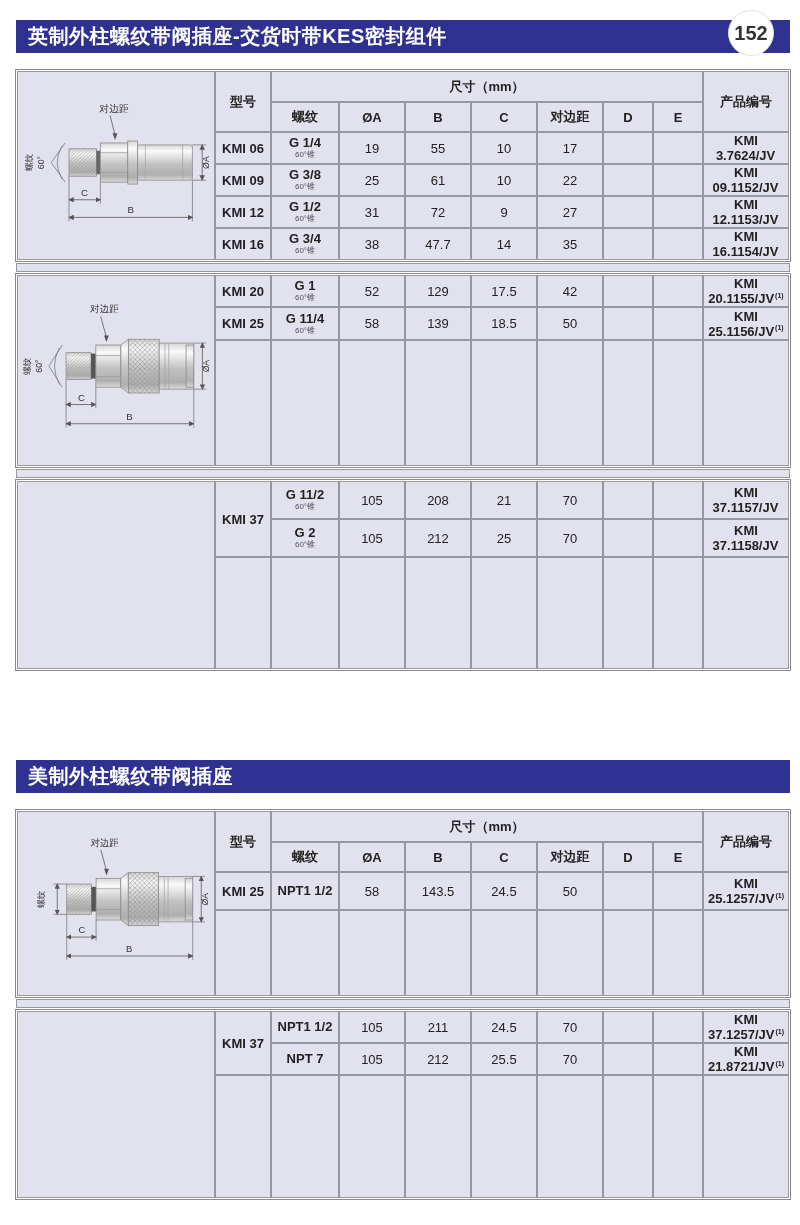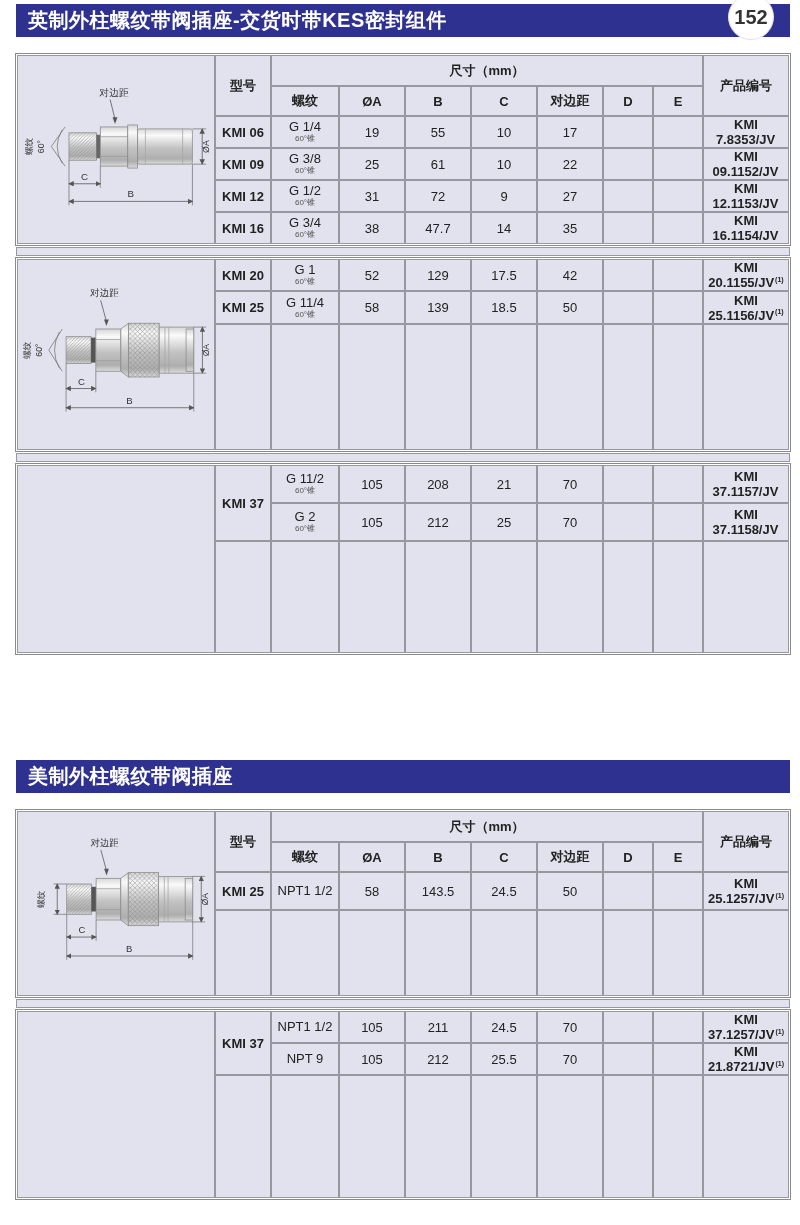--- a/index.html
+++ b/index.html
@@ -1,21 +1,21 @@
 <!DOCTYPE html>
 <html><head>
 <meta charset="utf-8">
 <style>
   html,body { margin:0; padding:0; }
   body {
     width:800px; height:1225px; position:relative; background:#ffffff;
     font-family:"Liberation Sans","DejaVu Sans",sans-serif; color:#222;
   }
   .section { position:absolute; left:16px; width:774px; }
-  #section1 { top:4px; }
+  #section1 { top:20px; }
   #section2 { top:760px; }
 
   .title-bar {
     position:relative; height:33px; background:#2f3190; color:#fff;
     display:flex; align-items:center; padding-left:12px; margin-bottom:17px;
     box-sizing:border-box;
   }
   .title-text { font-size:20px; font-weight:700; letter-spacing:.5px; }
   .page-badge {
     position:absolute; right:16px; top:-10px; width:46px; height:46px;
@@ -31,21 +31,21 @@
   table.block td {
     background:#e1e2ed; box-shadow:0 0 0 1px #97989e;
     text-align:center; vertical-align:middle; padding:0; overflow:hidden;
     font-size:13px; color:#222;
   }
   td.diagram { background:#ffffff; }
   td.hdr { font-weight:700; font-size:13px;margin-left:8px; }
   td.c-model { font-weight:700; }
   td.c-num { font-weight:400; }
   td.c-prod { font-weight:700; font-size:12px; }
-  .thread-main { display:block; font-size:13px; line-height:1.15; font-weight:400; }
+  .thread-main { display:block; font-size:13px; line-height:1.15; font-weight:700; }
   .thread-note { display:block; font-size:8px; color:#555; line-height:1.1; }
   sup.fn { font-size:7px; vertical-align:super; margin-left:1px; font-weight:700; }
 
   .r-head1 { height:29px; } .r-head2 { height:28px; }
   .r-data  { height:29px; }
   .r-data30{ height:30px; } .r-data36{ height:36px; }
   .r-fill-b td { height:122px; }
   .r-fill-c td { height:110px; }
   .r-fill-d td { height:84px;  }
   .r-fill-e td { height:121px; }
@@ -148,21 +148,21 @@
       <td>
             <span class="thread-main">G 1/4</span>
             <span class="thread-note">60°锥</span>
           </td>
       <td class="c-num">19</td>
       <td class="c-num">55</td>
       <td class="c-num">10</td>
       <td class="c-num">17</td>
       <td class="c-num"></td>
       <td class="c-num"></td>
-      <td class="c-prod"><span>KMI 7.8353/JV</span><sup class="fn"></sup></td>
+      <td class="c-prod"><span>KMI 3.7624/JV</span><sup class="fn"></sup></td>
     </tr>
     <tr class="r-data">
       <td class="c-model">KMI 09</td>
       <td>
             <span class="thread-main">G 3/8</span>
             <span class="thread-note">60°锥</span>
           </td>
       <td class="c-num">25</td>
       <td class="c-num">61</td>
       <td class="c-num">10</td>
@@ -511,21 +511,21 @@
       <td class="c-num">105</td>
       <td class="c-num">211</td>
       <td class="c-num">24.5</td>
       <td class="c-num">70</td>
       <td class="c-num"></td>
       <td class="c-num"></td>
       <td class="c-prod"><span>KMI 37.1257/JV</span><sup class="fn">(1)</sup></td>
     </tr>
     <tr class="r-data30">
       <td>
-            <span class="thread-main">NPT 9</span>
+            <span class="thread-main">NPT 7</span>
           </td>
       <td class="c-num">105</td>
       <td class="c-num">212</td>
       <td class="c-num">25.5</td>
       <td class="c-num">70</td>
       <td class="c-num"></td>
       <td class="c-num"></td>
       <td class="c-prod"><span>KMI 21.8721/JV</span><sup class="fn">(1)</sup></td>
     </tr>
     <tr class="r-fill-e">

